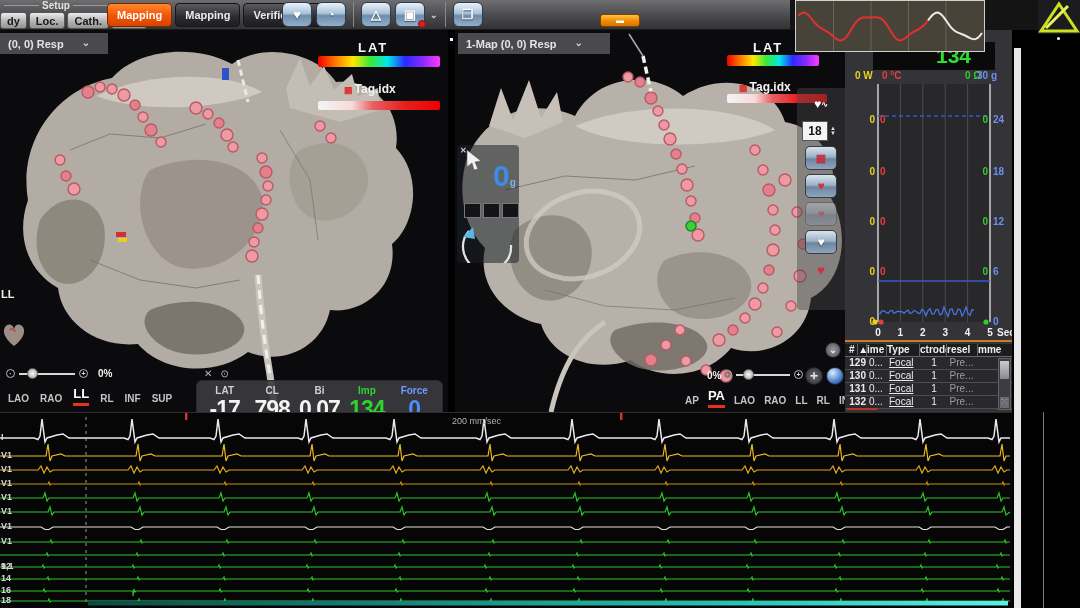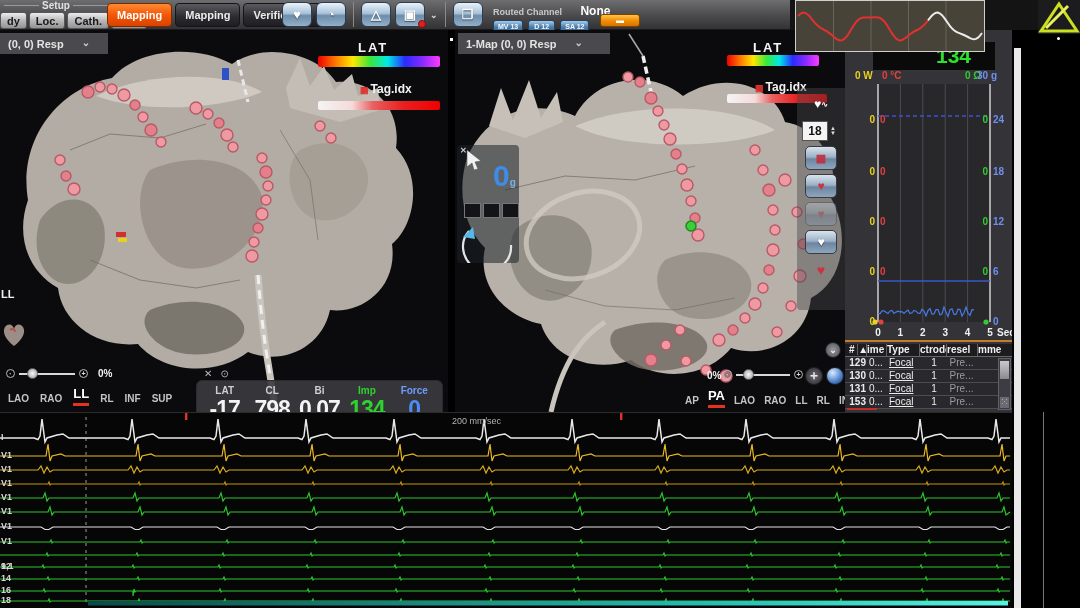--- a/index.html
+++ b/index.html
@@ -45,21 +45,21 @@
   #right-view{left:455px;width:390px;}
   #vdivider{position:absolute;left:448px;top:30px;width:7px;height:382px;background:#000;}
   #vdivider .dot{position:absolute;left:2px;top:8px;width:3px;height:3px;background:#fff;}
   .view-chip{position:absolute;top:3px;height:21px;background:#4a4a4e;color:#e3e3e3;
              display:flex;align-items:center;gap:18px;padding:0 8px;
              font:bold 11px "Liberation Sans",sans-serif;}
   .view-chip .chev{color:#cfcfcf;font-size:10px;margin-top:-3px;}
   .lat-label{position:absolute;font:bold 13px "Liberation Sans",sans-serif;color:#f6f6f6;letter-spacing:2px;}
   .lat-bar{position:absolute;height:11px;border-radius:2px;
      background:linear-gradient(to right,#f00000,#ff7800,#ffe800,#3ae83a,#00e8e8,#2a2aff,#8a2aff,#ff3aff);}
-  .tag-label{position:absolute;font:bold 12px "Liberation Sans",sans-serif;color:#f2f2f2;margin-left:16px;}
+  .tag-label{position:absolute;font:bold 12px "Liberation Sans",sans-serif;color:#f2f2f2;}
   .tag-label .ticon{color:#e03030;font-size:9px;margin-right:2px;}
   .tag-bar{position:absolute;height:9px;border-radius:2px;
      background:linear-gradient(to right,#f4f4f4 0%,#f6dada 28%,#e86060 45%,#e82020 70%,#f00000 100%);}
   .side-label{position:absolute;font:bold 11px "Liberation Sans",sans-serif;color:#f0f0f0;}
   .zoomrow{position:absolute;display:flex;align-items:center;gap:4px;}
   .dotbtn{width:9px;height:9px;border-radius:50%;border:1px solid #bbb;color:#ddd;
           font:bold 7px "Liberation Sans",sans-serif;line-height:7px;text-align:center;background:rgba(0,0,0,.3);padding:0;}
   .sl-track{height:2px;background:#d8d8d8;position:relative;}
   .sl-knob{position:absolute;top:-5px;width:11px;height:11px;border-radius:50%;
            background:radial-gradient(#f8f8f8,#9a9a9a);border:1px solid #666;}
@@ -189,30 +189,20 @@
         </button>
       <button class="icon-btn">
           <span>▣</span>
           <span class="badge"></span>
         </button>
       <span class="ddch">⌄</span>
       <span class="icon-sep"></span>
       <button class="icon-btn">
           <span>❐</span>
         </button>
-    </div>
-    <div id="routed">
-      <span id="routed-label">Routed Channel</span>
-      <span id="routed-value">None</span>
-      <div id="chrow">
-
-      <button class="chbtn">MV 13</button>
-          <button class="chbtn">D 12</button>
-          <button class="chbtn">SA 12</button>
-        </div>
     </div>
     <button class="chbtn orange" style="position:absolute;left:600px;top:14px;">▬</button>
   </div>
   <div id="topbar-right"></div>
 
   <div id="left-view" class="view">
     <svg id="left-anat" width="448" height="382" viewBox="0 0 448 382">
       <path d="M28,170 C18,110 58,58 112,48 C138,18 196,14 232,34 C262,12 316,22 336,52 C372,48 402,78 396,118
                C424,148 414,196 392,214 C398,258 362,284 330,280 C322,318 282,336 248,322 C214,348 162,342 138,314
                C96,318 62,292 58,258 C26,240 16,204 28,170 Z" fill="#b2aca4"></path>
@@ -551,21 +541,21 @@
 
           <div class="trow">
             <span>131</span>
             <span>0...</span>
             <span>Focal</span>
             <span>1</span>
             <span>Pre...</span>
           </div>
 
           <div class="trow">
-            <span>153</span>
+            <span>132</span>
             <span>0...</span>
             <span>Focal</span>
             <span>1</span>
             <span>Pre...</span>
           </div>
         </div>
       <div id="tscroll">
         <div id="tthumb"></div>
         <div id="tgrip">⁙</div>
       </div>

